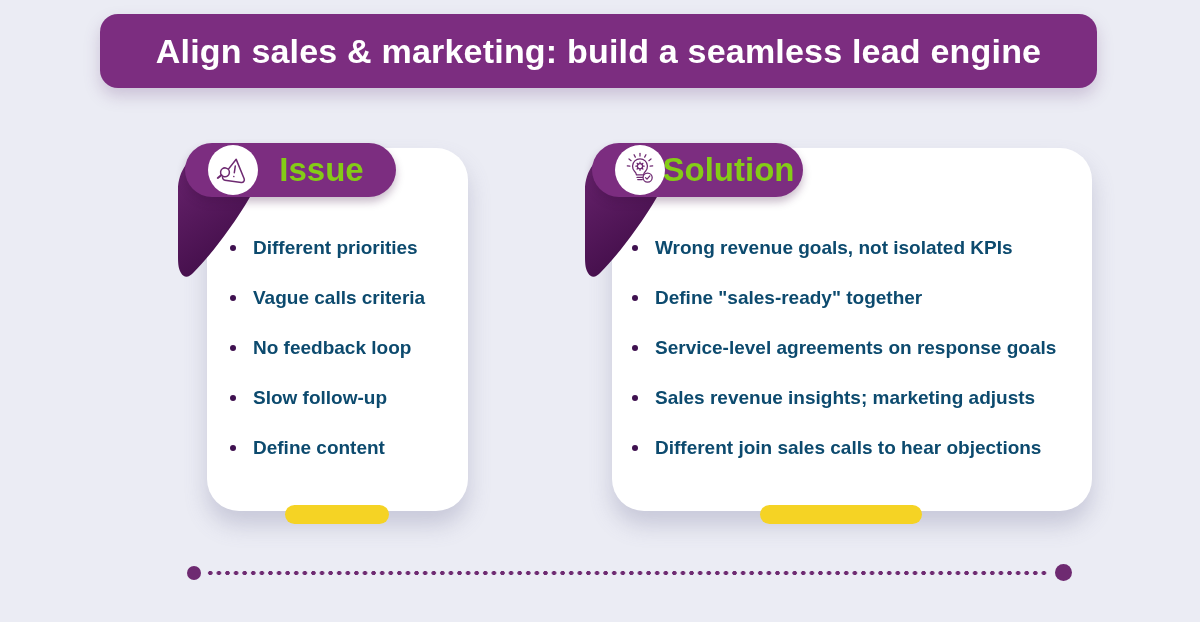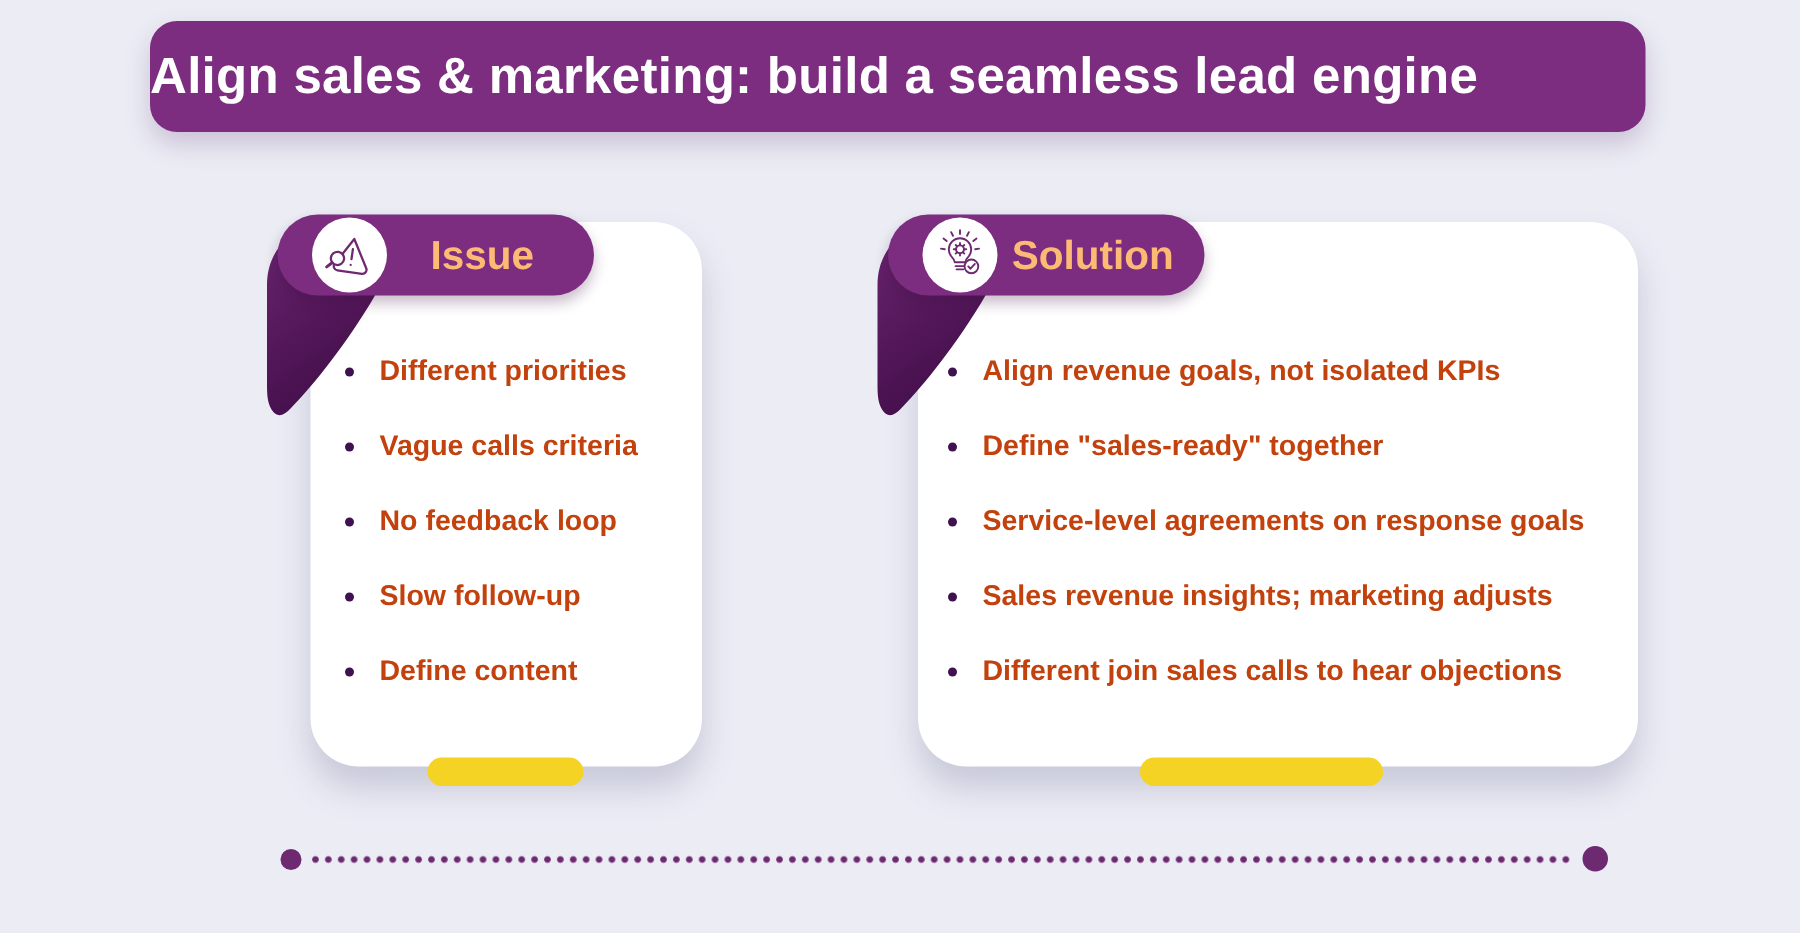--- a/index.html
+++ b/index.html
@@ -13,21 +13,21 @@
     overflow: hidden;
   }
 
   
   .banner {
     position: absolute;
     left: 100px; top: 14px;
     width: 997px; height: 74px;
     background: #7c2d80;
     border-radius: 18px;
-    display: flex; align-items: center; 
+    display: flex; align-items: center; justify-content: center;
     box-shadow: 0 8px 16px rgba(110,70,130,0.25);
   }
   .banner-title {
     color: #ffffff;
     font-size: 34px;
     font-weight: bold;
     letter-spacing: 0.2px;
     white-space: nowrap;
   }
 
@@ -61,22 +61,22 @@
     border-radius: 27px;
     z-index: 3;
     box-shadow: 0 5px 9px rgba(60,15,65,0.28);
   }
   .pill-issue    { left: 185px; }
   .pill-solution { left: 592px; }
   .pill-label {
     position: absolute;
     left: 70px; right: 8px; top: 0; bottom: 0;
     display: flex; align-items: center; justify-content: center;
-    color: #fdba74;
-    font-size: 27px;
+    color: #84cc16;
+    font-size: 33px;
     font-weight: bold;
   }
 
   .icon-circle {
     position: absolute;
     top: 145px;
     width: 50px; height: 50px;
     background: #ffffff;
     border-radius: 50%;
     z-index: 4;
@@ -92,21 +92,21 @@
     top: 223px;
     margin: 0; padding: 0;
     list-style: none;
     z-index: 5;
   }
   .bullet-list-issue    { left: 230px; }
   .bullet-list-solution { left: 632px; }
   .bullet-list li {
     height: 50px;
     display: flex; align-items: center;
-    color: #c2410c;
+    color: #0c4a6e;
     font-size: 19px;
     font-weight: bold;
     white-space: nowrap;
   }
   .bullet-list li::before {
     content: "";
     flex: 0 0 auto;
     width: 6px; height: 6px;
     border-radius: 50%;
     background: #3f1150;
@@ -234,21 +234,21 @@
         <line x1="29.4" y1="18.1" x2="28.3" y2="19.2"></line>
         <line x1="23.7" y1="23.8" x2="22.6" y2="24.9"></line>
 
         <circle cx="35" cy="35" r="5.4" fill="#ffffff"></circle>
         <path d="M32.5 35 l1.8 1.8 3.4 -3.8"></path>
       </g>
     </svg>
   </div>
 
   <ul class="bullet-list bullet-list-solution">
-    <li>Align revenue goals, not isolated KPIs</li>
+    <li>Wrong revenue goals, not isolated KPIs</li>
     <li>Define "sales-ready" together</li>
     <li>Service-level agreements on response goals</li>
     <li>Sales revenue insights; marketing adjusts</li>
     <li>Different join sales calls to hear objections</li>
   </ul>
 
   <div class="accent-bar accent-bar-solution"></div>
 
   <div class="divider-endpoint divider-endpoint-left"></div>
   <div class="divider-dots"></div>

